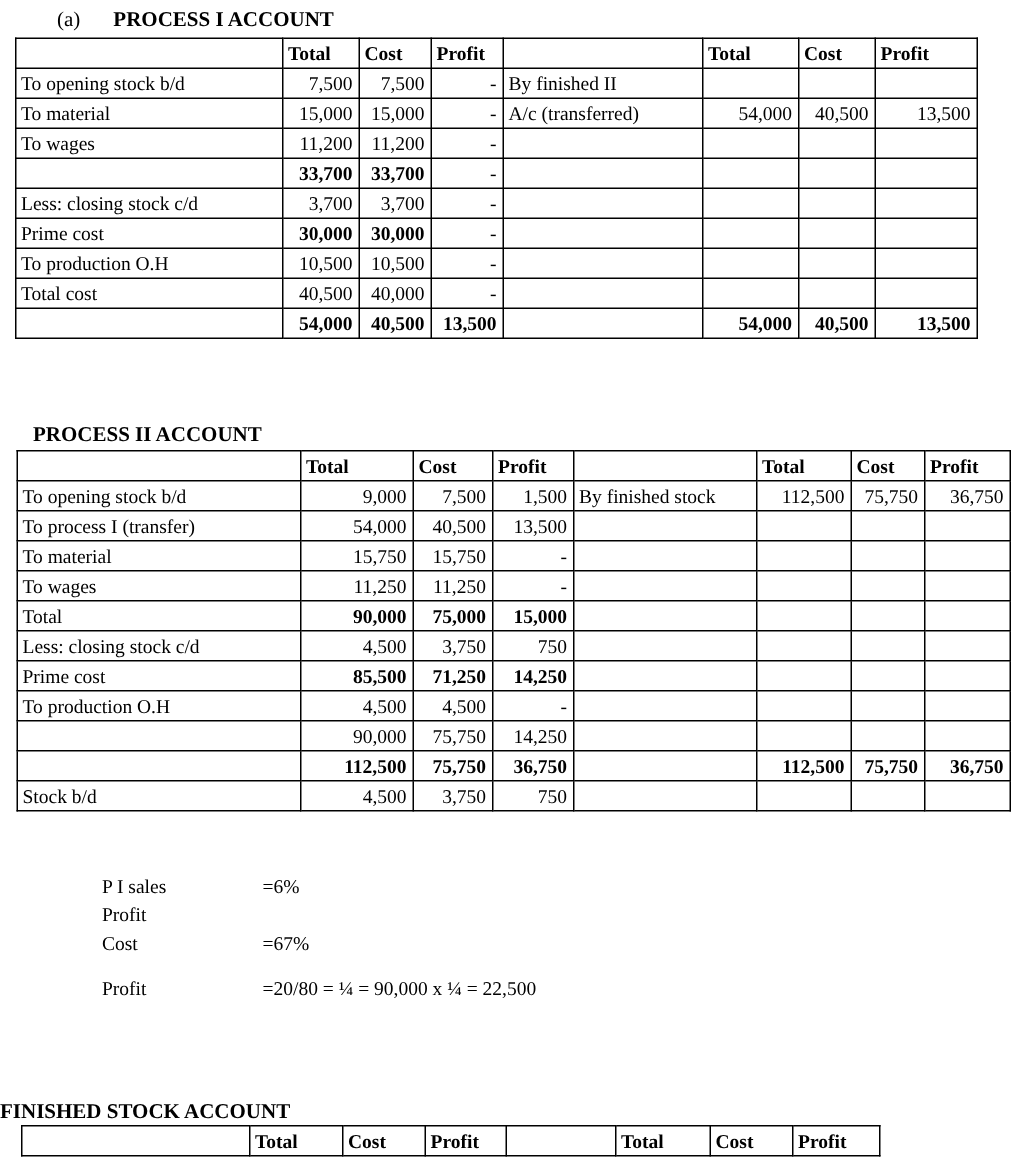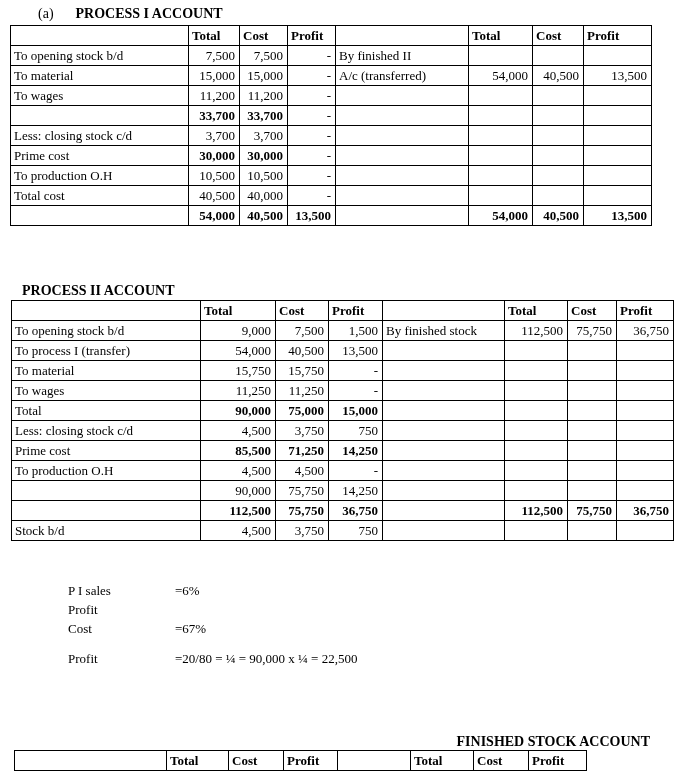--- a/index.html
+++ b/index.html
@@ -38,21 +38,21 @@
   table.acct th { font-weight: bold; }
   table.acct td.num { text-align: right; }
   table.acct td.al { text-align: left; }
   table.acct td.b { font-weight: bold; }
   
   #process1-table { left: 10px; top: 25px; }
   #process2-table { left: 11px; top: 300px; }
   #finished-table { left: 14px; top: 750px; }
   #title-a  { left: 38px; top: 6px; }
   #title-p2 { left: 22px; top: 283px; text-align: center; }
-  #title-fs { left: 0; top: 734px; width: 650px; text-align: right; }
+  #title-fs { left: 0; top: 734px; width: 650px; text-align: left; }
   
   #notes {
     position: absolute;
     left: 68px;
     top: 581px;
     font-size: 13px;
   }
   .note-line { display: flex; line-height: 19px; white-space: nowrap; gap: 21px; }
   .note-label { width: 86px; flex: 0 0 86px; }
   .note-block-gap { height: 11px; }

